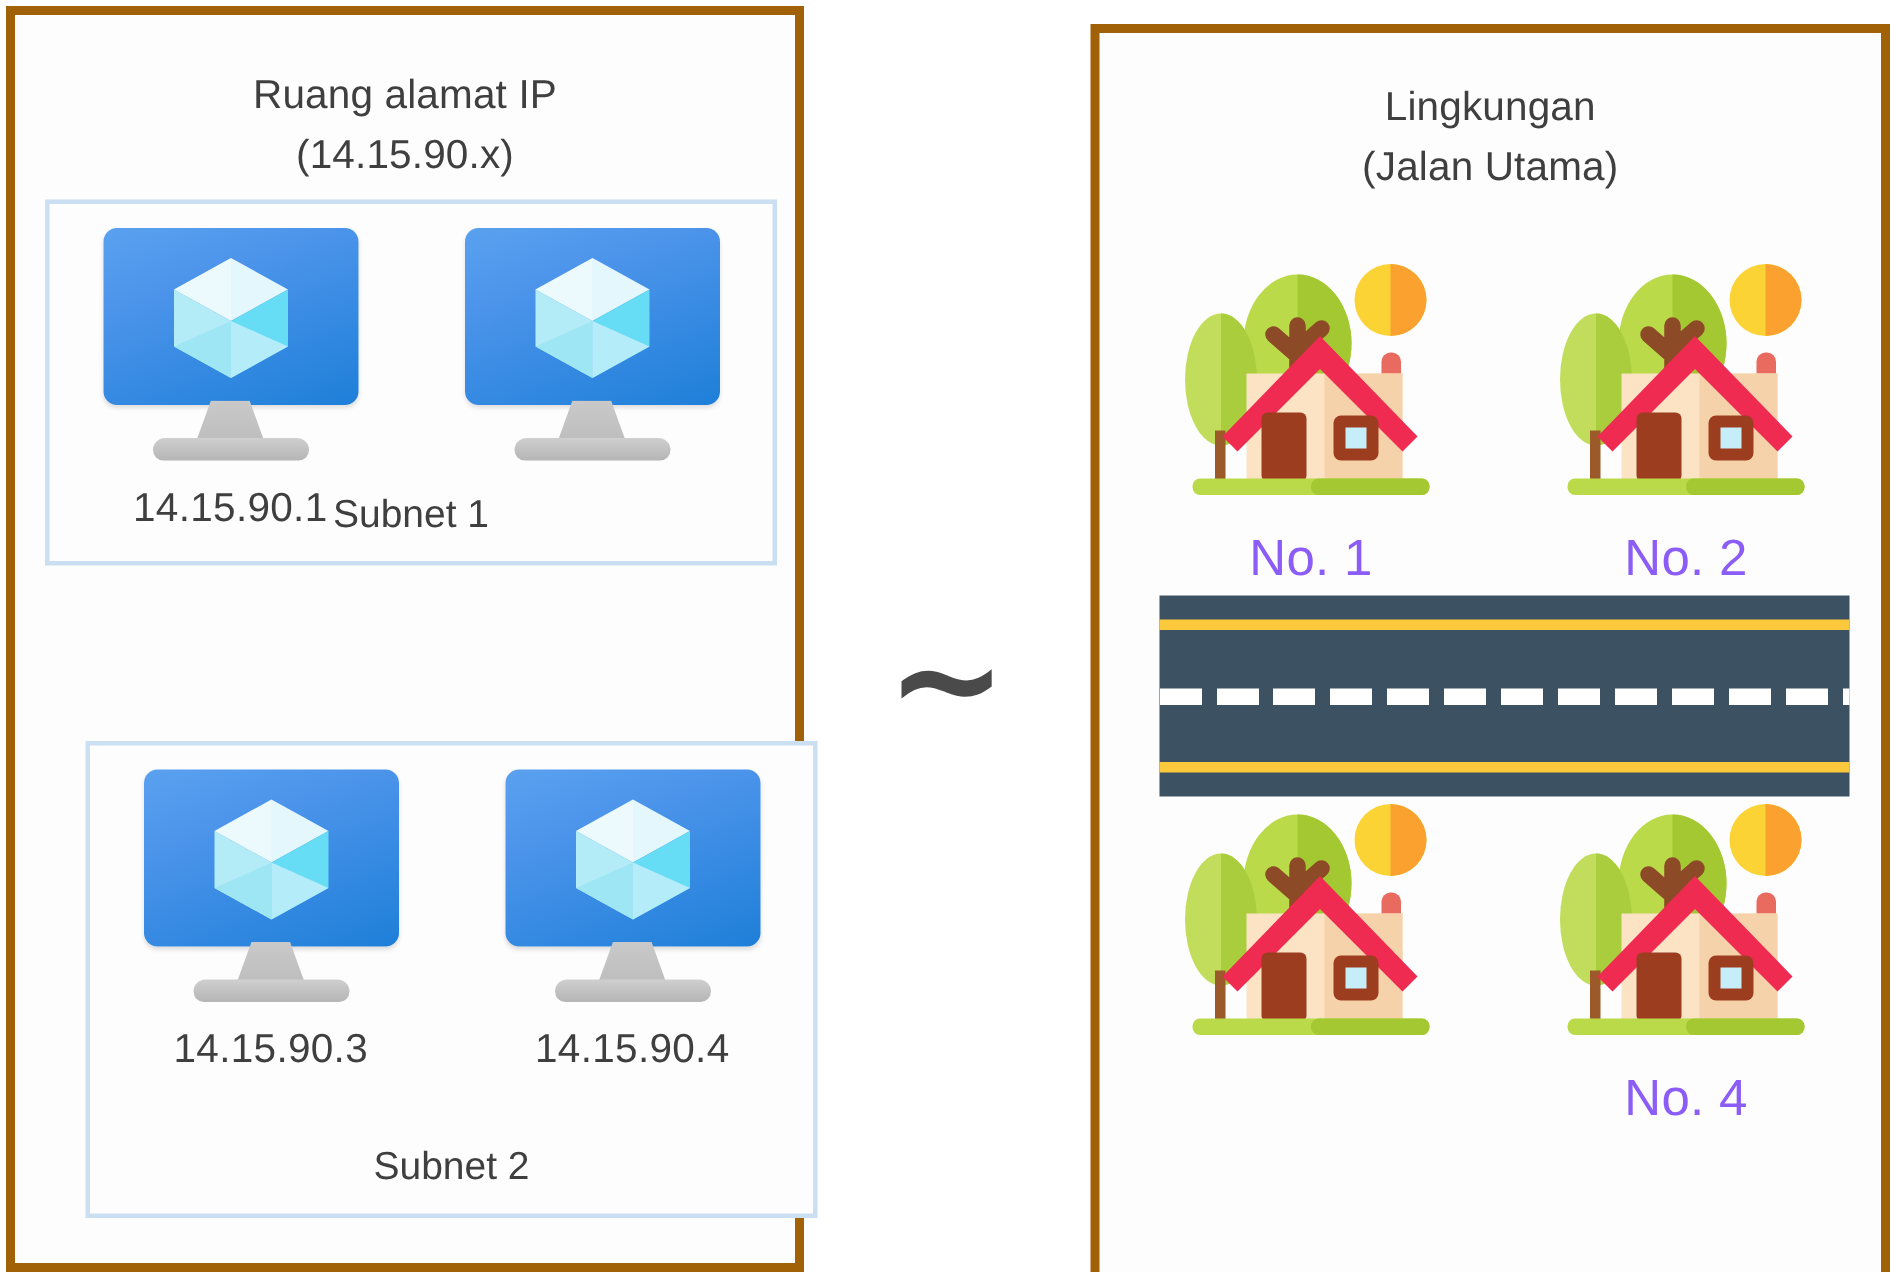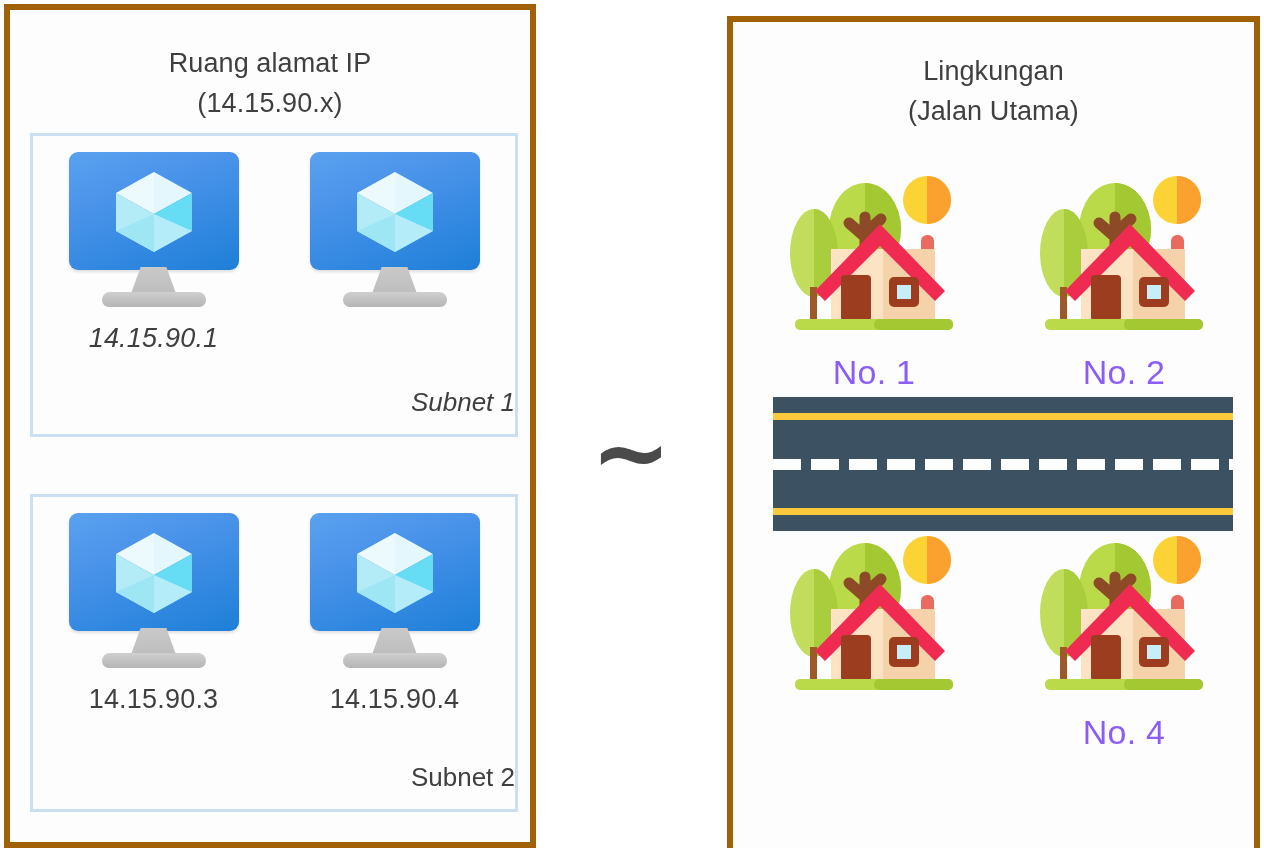--- a/index.html
+++ b/index.html
@@ -42,22 +42,22 @@
 
   
   .subnet-box {
     position: absolute;
     left: 20px;
     width: 488px;
     border: 3px solid #cbdff2;
     background: #fdfdfd;
     box-sizing: border-box;
   }
-  #subnet-box-1 { top: 123px; height: 304px; font-style: italic; }
-  #subnet-box-2 { top: 484px; height: 318px; }
+  #subnet-box-1 { top: 123px; height: 244px; }
+  #subnet-box-2 { top: 484px; height: 318px; margin-left: 27px; }
 
   .machine-row {
     position: absolute;
     left: 0; top: 16px;
     width: 100%;
     display: flex;
     justify-content: space-around;
     align-items: flex-start;
   }
   .machine { width: 200px; text-align: center; }
@@ -88,21 +88,21 @@
   .ip-label {
     font-size: 27px;
     color: #3f3f3f;
     margin-top: 16px;
     letter-spacing: .2px;
   }
   .subnet-label {
     position: absolute;
     left: 0; bottom: 16px;
     width: 100%;
-    text-align: right;
+    text-align: center;
     font-size: 26px;
     color: #3f3f3f;
   }
 
   
   #tilde-symbol {
     position: absolute;
     left: 566px; top: 405px;
     width: 130px;
     text-align: center;

